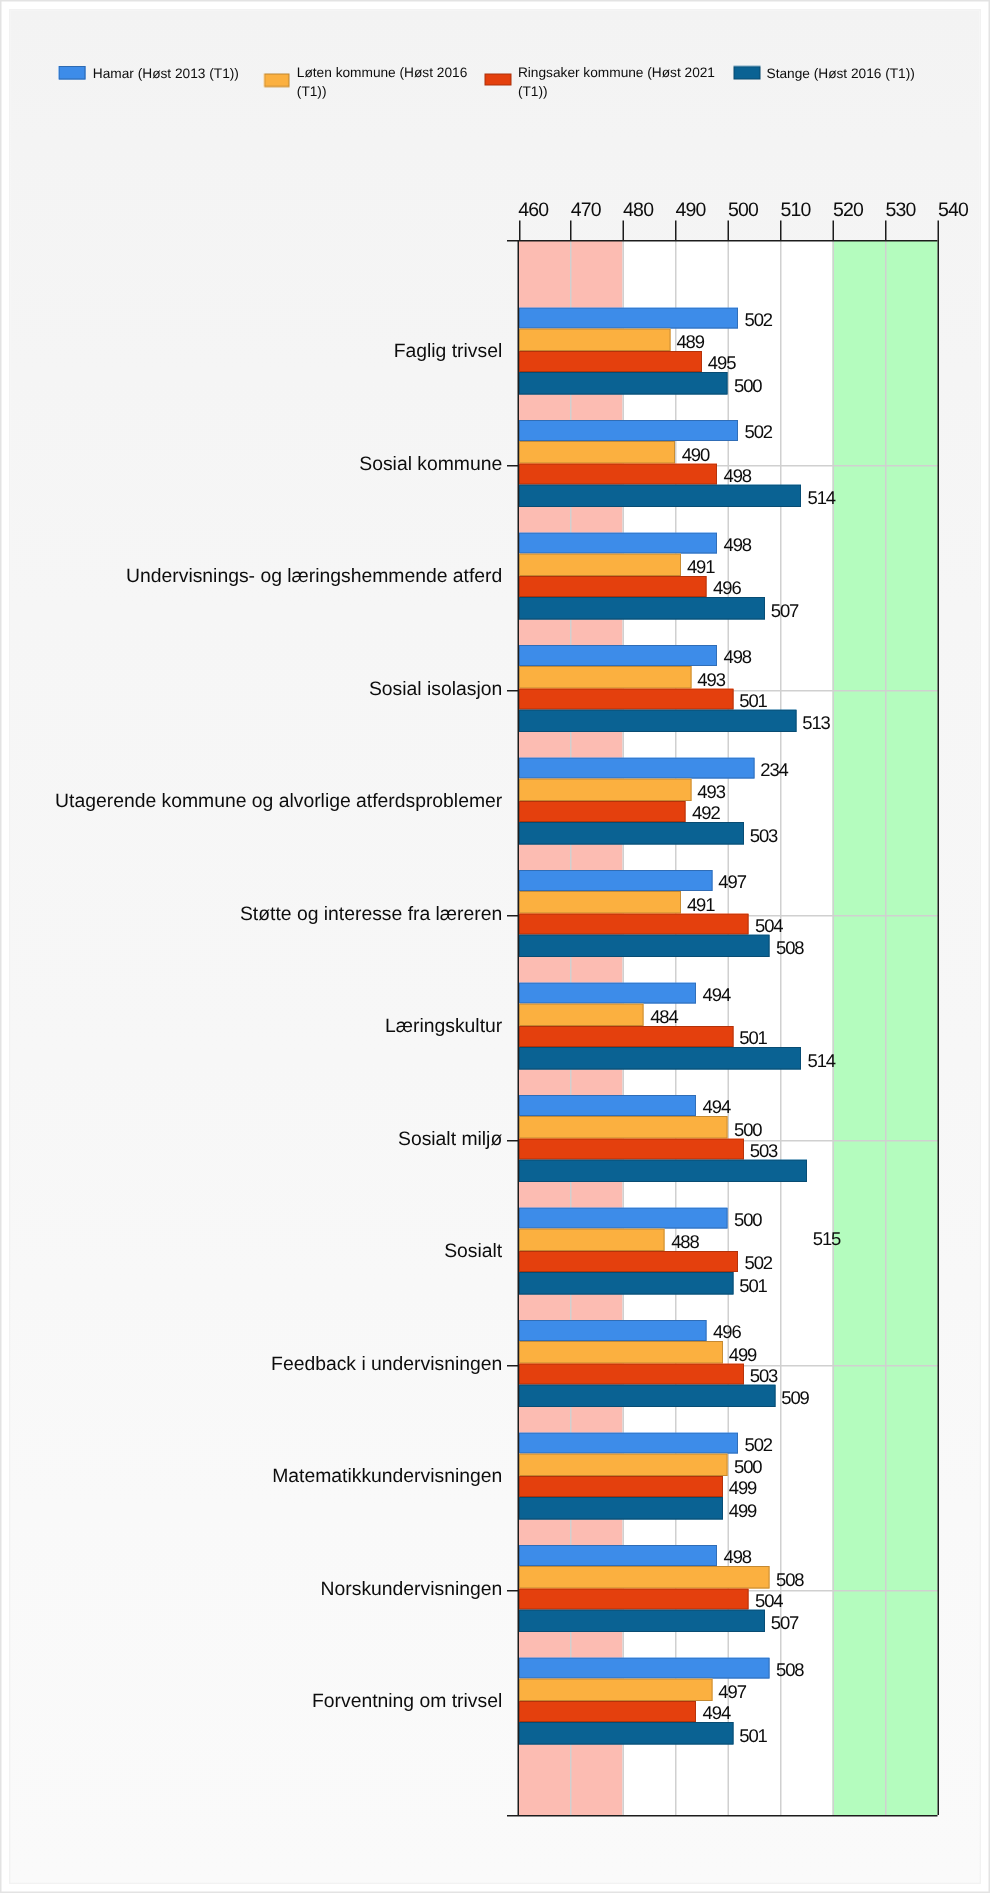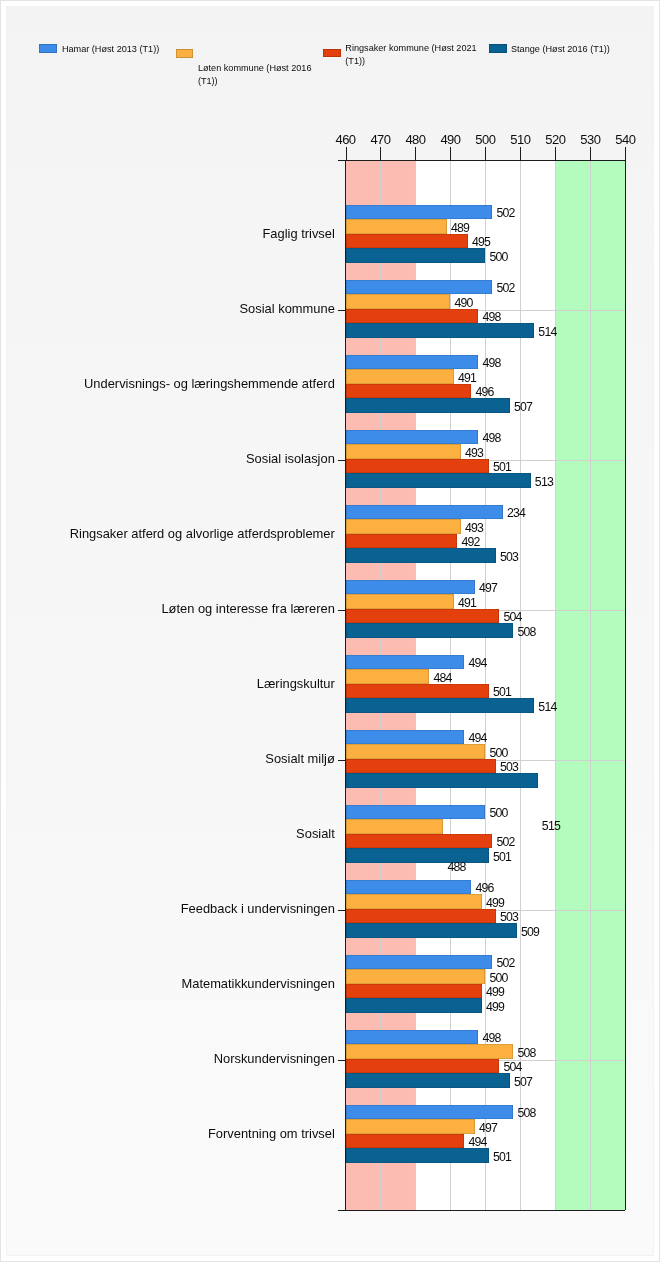--- a/index.html
+++ b/index.html
@@ -15,33 +15,33 @@
 
   #plot{position:absolute;background:#ffffff;}
   .band{position:absolute;top:0;}
   .vgrid{position:absolute;top:0;width:1px;background:#d0d0d0;}
   .hgrid{position:absolute;left:0;height:1px;background:#d0d0d0;}
   .bar{position:absolute;left:0;}
   .dlbl{position:absolute;transform:translateZ(0);font-size:12.3px;line-height:12px;color:#0d0d0d;white-space:nowrap;letter-spacing:-0.75px;}
   .catlbl{position:absolute;transform:translateZ(0);text-align:right;font-size:12.9px;line-height:13px;color:#0d0d0d;white-space:nowrap;letter-spacing:0px;}
   .ytick{position:absolute;height:1px;background:#1c1c1c;}
   .xtick{position:absolute;width:1px;background:#1c1c1c;}
-  .xlbl{position:absolute;transform:translateZ(0);font-size:13px;line-height:13px;color:#0d0d0d;text-align:center;letter-spacing:-0.55px;}
+  .xlbl{position:absolute;transform:translateZ(0);font-size:13px;line-height:13px;color:#0d0d0d;text-align:right;letter-spacing:-0.55px;}
   .axisline{position:absolute;background:#1c1c1c;}
 </style>
 </head>
 <body>
 
 <div id="frame">
   <div id="panel">
     <div id="legend">
         <div class="lgsw" style="left: 32.1px; top: 37.2px; background: rgb(61, 140, 233); box-shadow: rgb(46, 106, 177) 0px 0px 0px 0.7px inset;"></div>
         <div class="lglb" style="left: 54.9px; top: 36.1px; width: 160px;">Hamar (Høst 2013 (T1))</div>
         <div class="lgsw" style="left: 168.5px; top: 42.1px; background: rgb(251, 176, 64); box-shadow: rgb(191, 134, 49) 0px 0px 0px 0.7px inset;"></div>
-        <div class="lglb" style="left: 190.9px; top: 35.3px; width: 116px; margin-top: 20px;">Løten kommune (Høst 2016 (T1))</div>
+        <div class="lglb" style="left: 190.9px; top: 35.3px; width: 116px;">Løten kommune (Høst 2016 (T1))</div>
         <div class="lgsw" style="left: 316.1px; top: 41.7px; background: rgb(228, 64, 13); box-shadow: rgb(173, 49, 10) 0px 0px 0px 0.7px inset;"></div>
         <div class="lglb" style="left: 338.3px; top: 35.3px; width: 132px;">Ringsaker kommune (Høst 2021 (T1))</div>
         <div class="lgsw" style="left: 482.1px; top: 36.9px; background: rgb(10, 98, 147); box-shadow: rgb(8, 74, 112) 0px 0px 0px 0.7px inset;"></div>
         <div class="lglb" style="left: 504px; top: 36.1px; width: 160px;">Stange (Høst 2016 (T1))</div>
       </div>
     <div id="chartarea" style="position:absolute;left:-7px;top:-7px;width:660px;height:1262px;">
       <div id="plot" style="left: 345.5px; top: 160px; width: 279.8px; height: 1050px;">
           <div class="band" style="left: 0px; width: 69.95px; height: 1050px; background: rgb(252, 188, 178);"></div>
           <div class="band" style="left: 209.85px; width: 69.95px; height: 1050px; background: rgb(180, 252, 190);"></div>
           <div class="vgrid" style="left: 34.5px; height: 1050px;"></div>
@@ -129,40 +129,40 @@
         <div class="dlbl" style="left: 482.405px; top: 432.25px;">498</div>
         <div class="dlbl" style="left: 464.918px; top: 446.7px;">493</div>
         <div class="dlbl" style="left: 492.897px; top: 461.15px;">501</div>
         <div class="dlbl" style="left: 534.867px; top: 475.6px;">513</div>
         <div class="catlbl" style="right: 325.2px; top: 452.4px;">Sosial isolasjon</div>
         <div class="ytick" style="left: 338px; top: 460px; width: 7.5px;"></div>
         <div class="dlbl" style="left: 506.887px; top: 507.25px;">234</div>
         <div class="dlbl" style="left: 464.918px; top: 521.7px;">493</div>
         <div class="dlbl" style="left: 461.42px; top: 536.15px;">492</div>
         <div class="dlbl" style="left: 499.892px; top: 550.6px;">503</div>
-        <div class="catlbl" style="right: 325.2px; top: 527.4px;">Ringsaker atferd og alvorlige atferdsproblemer</div>
+        <div class="catlbl" style="right: 325.2px; top: 527.4px;">Utagerende kommune og alvorlige atferdsproblemer</div>
         <div class="dlbl" style="left: 478.908px; top: 582.25px;">497</div>
         <div class="dlbl" style="left: 457.923px; top: 596.7px;">491</div>
         <div class="dlbl" style="left: 503.39px; top: 611.15px;">504</div>
         <div class="dlbl" style="left: 517.38px; top: 625.6px;">508</div>
-        <div class="catlbl" style="right: 325.2px; top: 602.4px;">Løten og interesse fra læreren</div>
+        <div class="catlbl" style="right: 325.2px; top: 602.4px;">Støtte og interesse fra læreren</div>
         <div class="ytick" style="left: 338px; top: 610px; width: 7.5px;"></div>
         <div class="dlbl" style="left: 468.415px; top: 657.25px;">494</div>
         <div class="dlbl" style="left: 433.44px; top: 671.7px;">484</div>
         <div class="dlbl" style="left: 492.897px; top: 686.15px;">501</div>
         <div class="dlbl" style="left: 538.365px; top: 700.6px;">514</div>
         <div class="catlbl" style="right: 325.2px; top: 677.4px;">Læringskultur</div>
         <div class="dlbl" style="left: 468.415px; top: 732.25px;">494</div>
         <div class="dlbl" style="left: 489.4px; top: 746.7px;">500</div>
         <div class="dlbl" style="left: 499.892px; top: 761.15px;">503</div>
         <div class="dlbl" style="left: 541.862px; top: 775.6px; margin-top: 44px;">515</div>
         <div class="catlbl" style="right: 325.2px; top: 752.4px;">Sosialt miljø</div>
         <div class="ytick" style="left: 338px; top: 760px; width: 7.5px;"></div>
         <div class="dlbl" style="left: 489.4px; top: 807.25px;">500</div>
-        <div class="dlbl" style="left: 447.43px; top: 821.7px; margin-top: 39px;">488</div>
+        <div class="dlbl" style="left: 447.43px; top: 821.7px;">488</div>
         <div class="dlbl" style="left: 496.395px; top: 836.15px;">502</div>
         <div class="dlbl" style="left: 492.897px; top: 850.6px;">501</div>
         <div class="catlbl" style="right: 325.2px; top: 827.4px;">Sosialt</div>
         <div class="dlbl" style="left: 475.41px; top: 882.25px;">496</div>
         <div class="dlbl" style="left: 485.902px; top: 896.7px;">499</div>
         <div class="dlbl" style="left: 499.892px; top: 911.15px;">503</div>
         <div class="dlbl" style="left: 520.878px; top: 925.6px;">509</div>
         <div class="catlbl" style="right: 325.2px; top: 902.4px;">Feedback i undervisningen</div>
         <div class="ytick" style="left: 338px; top: 910px; width: 7.5px;"></div>
         <div class="dlbl" style="left: 496.395px; top: 957.25px;">502</div>

